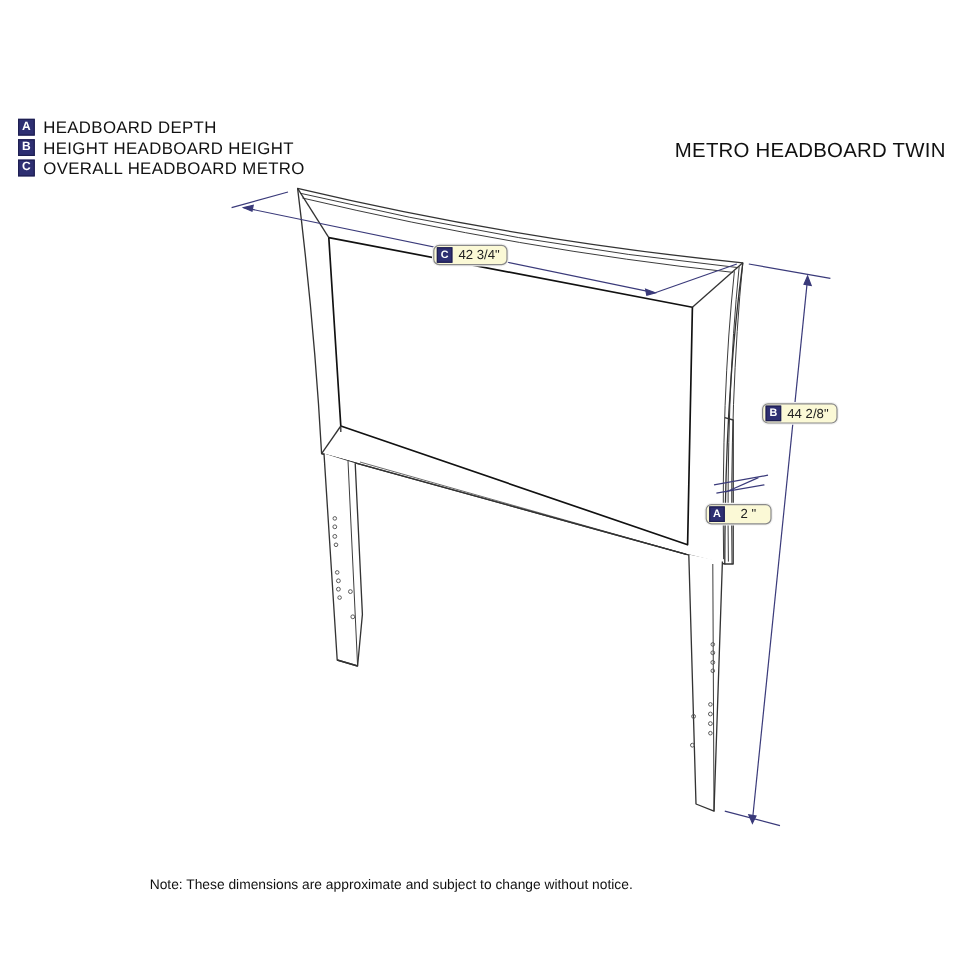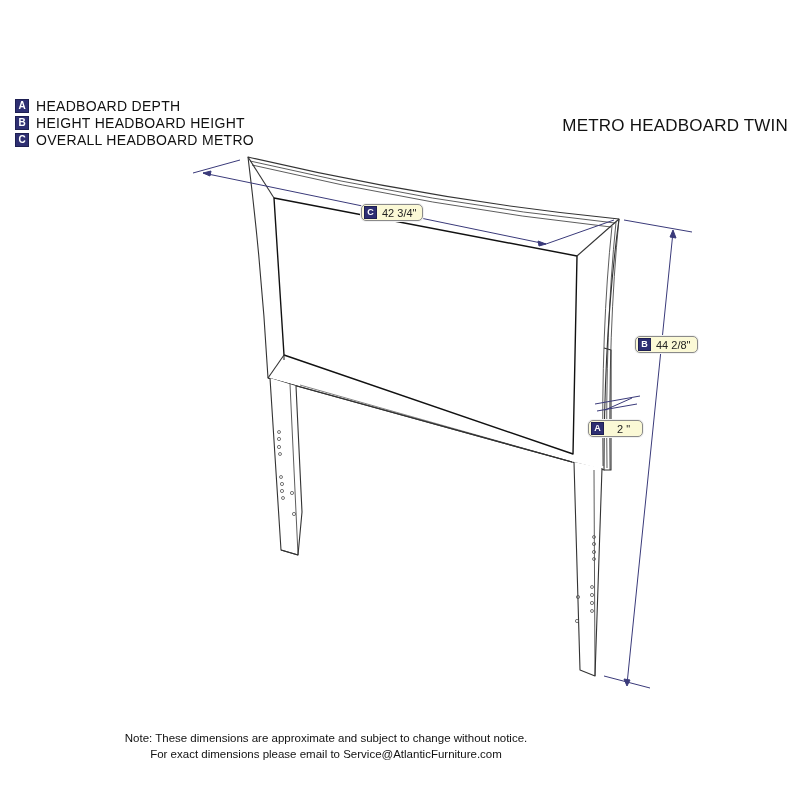--- a/index.html
+++ b/index.html
@@ -119,14 +119,13 @@
   <span>44 2/8"</span>
 </div>
 
 <div class="dim-label" style="left:588px; top:420px; width:46px;">
   <span class="badge">A</span>
   <span style="margin-left:8px;">2 "</span>
 </div>
 
 <div class="note">
   <div>Note:  These dimensions are approximate and subject to change without notice.</div>
-  <div>For exact dimensions please email to Service@AtlanticFurniture.com</div>
 </div>
 
 </body></html>

